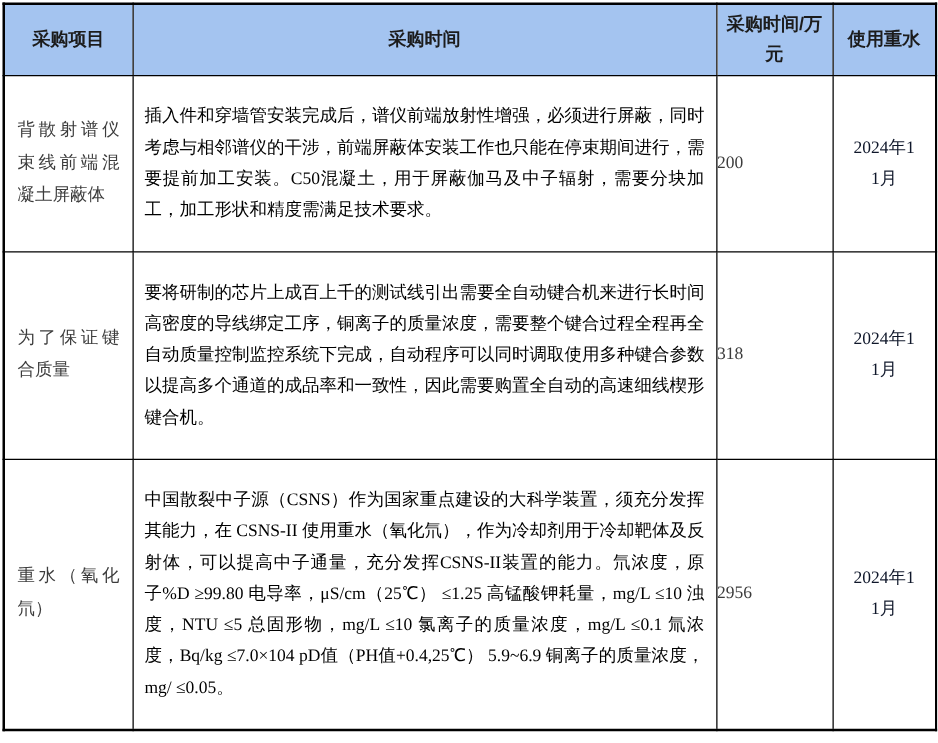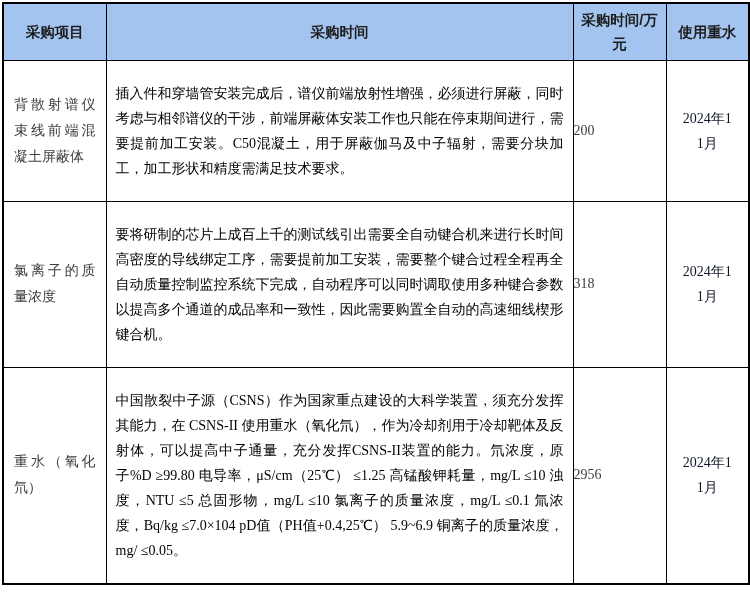--- a/index.html
+++ b/index.html
@@ -101,22 +101,22 @@
 
       <tr class="r1">
         <td class="item">背散射谱仪束线前端混凝土屏蔽体</td>
         <td class="desc">插入件和穿墙管安装完成后，谱仪前端放射性增强，必须进行屏蔽，同时考虑与相邻谱仪的干涉，前端屏蔽体安装工作也只能在停束期间进行，需要提前加工安装。C50混凝土，用于屏蔽伽马及中子辐射，需要分块加工，加工形状和精度需满足技术要求。</td>
         <td class="num">200</td>
         <td class="time">2024年11月</td>
       </tr>
 
 
       <tr class="r3">
-        <td class="item">氯离子的质量浓度</td>
-        <td class="desc">要将研制的芯片上成百上千的测试线引出需要全自动键合机来进行长时间高密度的导线绑定工序，需要提前加工安装，需要整个键合过程全程再全自动质量控制监控系统下完成，自动程序可以同时调取使用多种键合参数以提高多个通道的成品率和一致性，因此需要购置全自动的高速细线楔形键合机。</td>
+        <td class="item">为了保证键合质量</td>
+        <td class="desc">要将研制的芯片上成百上千的测试线引出需要全自动键合机来进行长时间高密度的导线绑定工序，铜离子的质量浓度，需要整个键合过程全程再全自动质量控制监控系统下完成，自动程序可以同时调取使用多种键合参数以提高多个通道的成品率和一致性，因此需要购置全自动的高速细线楔形键合机。</td>
         <td class="num">318</td>
         <td class="time">2024年11月</td>
       </tr>
 
       <tr class="r4">
         <td class="item">重水（氧化氘）</td>
         <td class="desc">中国散裂中子源（CSNS）作为国家重点建设的大科学装置，须充分发挥其能力，在 CSNS-II 使用重水（氧化氘），作为冷却剂用于冷却靶体及反射体，可以提高中子通量，充分发挥CSNS-II装置的能力。氘浓度，原子%D ≥99.80 电导率，μS/cm（25℃） ≤1.25 高锰酸钾耗量，mg/L ≤10 浊度，NTU ≤5 总固形物，mg/L ≤10 氯离子的质量浓度，mg/L ≤0.1 氚浓度，Bq/kg ≤7.0×104 pD值（PH值+0.4,25℃） 5.9~6.9 铜离子的质量浓度，mg/ ≤0.05。</td>
         <td class="num">2956</td>
         <td class="time">2024年11月</td>
       </tr>

